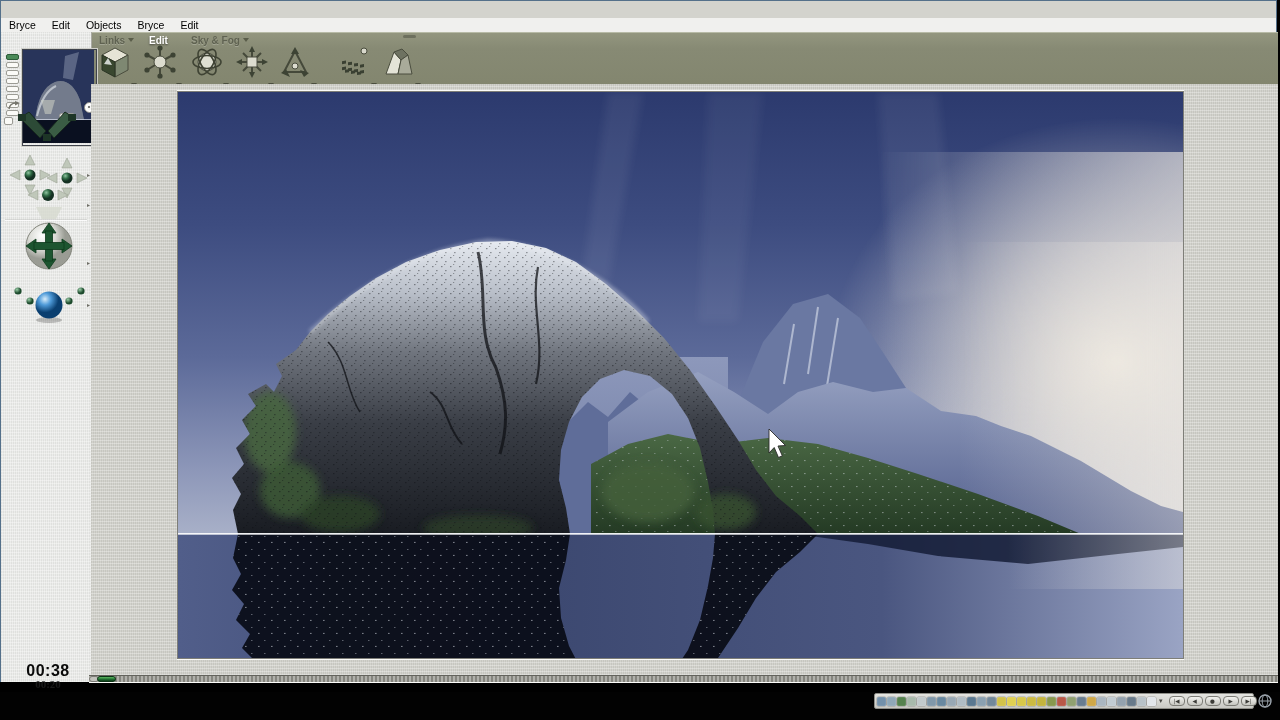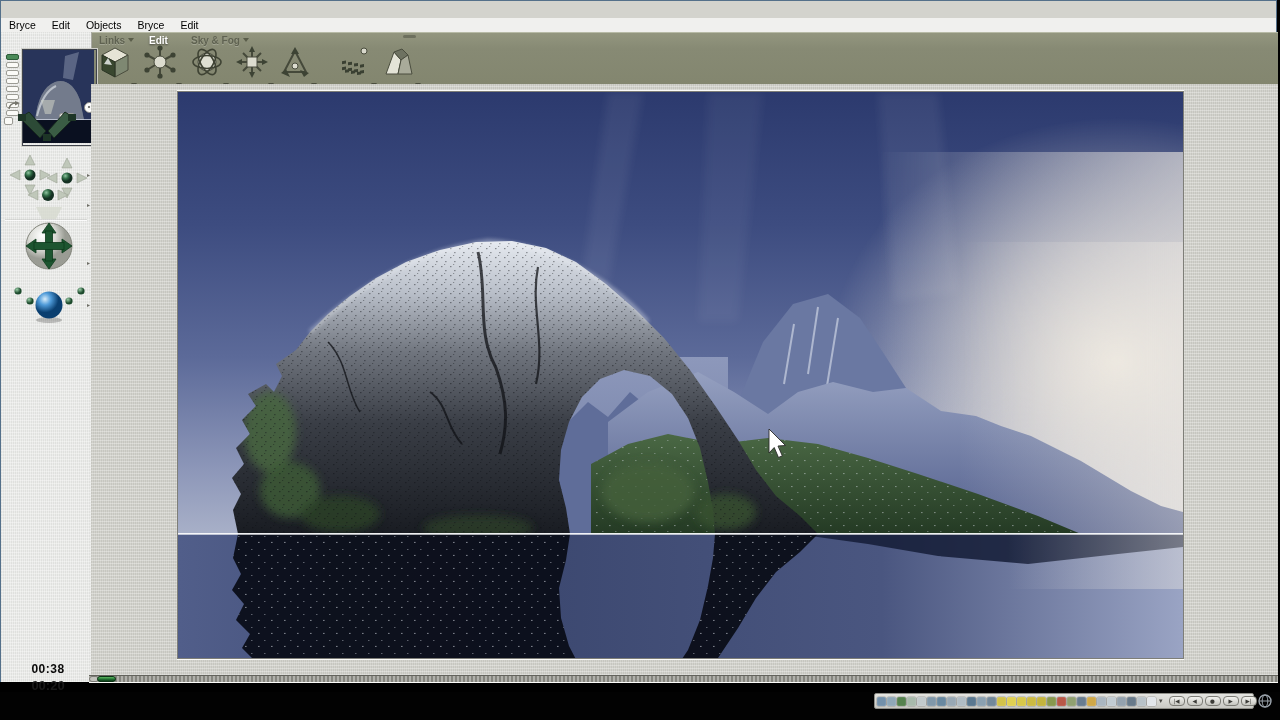--- a/index.html
+++ b/index.html
@@ -66,23 +66,23 @@
   
   #progress{position:absolute;left:88px;top:674px;width:1189px;height:8px;box-sizing:border-box;
     border-top:1px solid #63635c;border-bottom:1px solid #fdfdfa;
     background:repeating-linear-gradient(90deg,#b0b0aa 0 2px,#85857e 2px 4px);}
   #progress .cap{position:absolute;left:0;top:0;width:10px;height:6px;border-radius:3px;background:#c2c2bc;border:1px solid #7c7c76;box-sizing:border-box;}
   #progress .fill{position:absolute;left:8px;top:0;width:19px;height:6px;border-radius:3px;
     background:linear-gradient(#5cb860,#1f6b2f 60%,#0f3d1a);border:1px solid #0c3315;box-sizing:border-box;}
 
   
   #t-elapsed{position:absolute;left:17px;top:662px;width:62px;text-align:center;
-    font-size:12px;font-weight:bold;color:#0a0a0a;letter-spacing:.5px;}
+    font-size:16px;font-weight:bold;color:#0a0a0a;letter-spacing:.5px;}
   #t-remaining{position:absolute;left:17px;top:678px;width:62px;text-align:center;
-    font-size:13px;font-weight:bold;color:#1a1a1a;}
+    font-size:11px;font-weight:bold;color:#1a1a1a;font-family:Liberation Serif, serif;}
   #t-timecode{position:absolute;left:10px;top:694px;width:76px;text-align:center;
     font-size:8.5px;color:#cdd2d9;}
 
   
   #taskbar{position:absolute;left:0;top:692px;width:1280px;height:28px;background:#020202;}
   #tray{position:absolute;left:874px;top:1px;width:380px;height:16px;box-sizing:border-box;
     background:linear-gradient(#e4e4e0,#c9c9c4);border:1px solid #8e8e88;border-radius:2px;
     display:flex;align-items:center;padding:0 2px;gap:1px;}
   .tray-ico{width:9px;height:9px;border-radius:1.5px;flex:0 0 auto;box-shadow:inset 0 0 1px rgba(255,255,255,.7),0 0 0 .5px rgba(60,60,60,.35);}
   #chev{font-size:7px;color:#4a4a46;margin:0 3px 0 2px;line-height:8px;}

